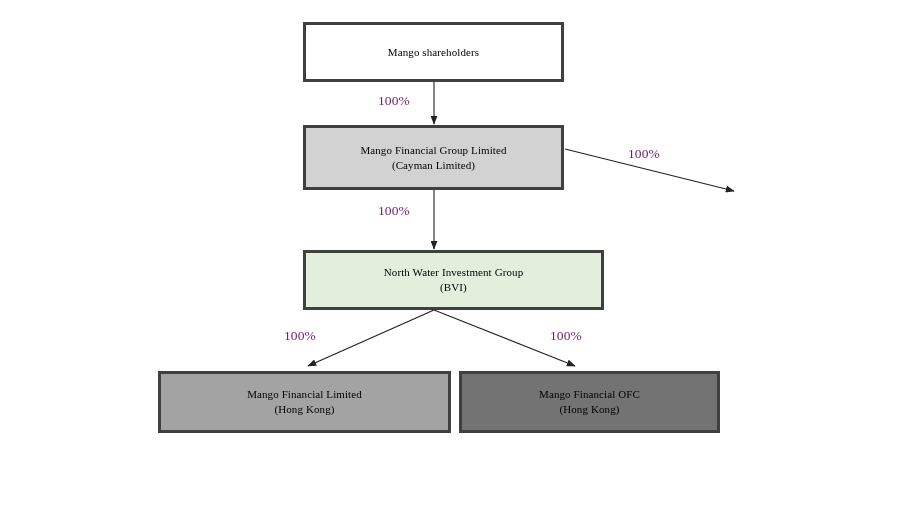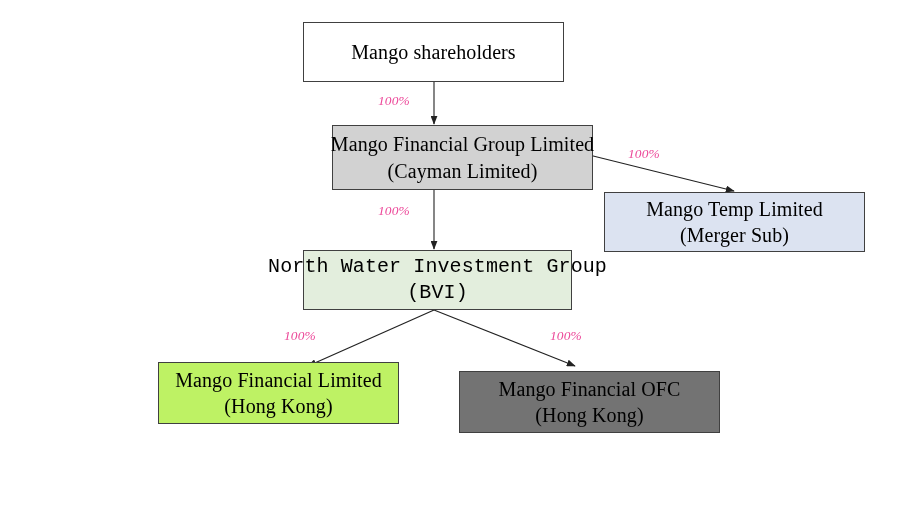--- a/index.html
+++ b/index.html
@@ -19,42 +19,41 @@
     position: absolute;
     left: 0;
     top: 0;
     width: 900px;
     height: 506px;
     pointer-events: none;
   }
   .node {
     position: absolute;
     box-sizing: border-box;
-    border: 1px solid #404040;
+    border: 3px solid #404040;
     display: flex;
     flex-direction: column;
     align-items: center;
     justify-content: center;
     text-align: center;
     color: #000000;
-    font-size: 20px;
+    font-size: 11px;
     line-height: 1.32;
     letter-spacing: 0.1px;
   }
   .node .line {
     display: block;
     white-space: nowrap;
   }
   .edge-label {
     position: absolute;
     font-size: 13.5px;
-    color: #ec4899;
+    color: #701a75;
     white-space: nowrap;
     letter-spacing: 0.1px;
-    font-style: italic;
   }
 </style>
 </head>
 <body>
 
 <div id="canvas">
 
   <svg id="edges" viewBox="0 0 900 506" width="900" height="506">
     <defs>
       <marker id="arrowhead" markerWidth="9" markerHeight="7" refX="8.2" refY="3.5" orient="auto" markerUnits="userSpaceOnUse">
@@ -70,36 +69,32 @@
 
     <line x1="434" y1="310" x2="308" y2="366" stroke="#222222" stroke-width="1.1" marker-end="url(#arrowhead)"></line>
 
     <line x1="434" y1="310" x2="575" y2="366" stroke="#222222" stroke-width="1.1" marker-end="url(#arrowhead)"></line>
   </svg>
 
   <div class="node" style="left:303px; top:22px; width:261px; height:60px; background:#ffffff;">
     <span class="line">Mango shareholders</span>
   </div>
 
-  <div class="node" style="left:303px; top:125px; width:261px; height:65px; background:#d2d2d2;margin-left:29px;">
+  <div class="node" style="left:303px; top:125px; width:261px; height:65px; background:#d2d2d2;">
     <span class="line">Mango Financial Group Limited</span>
     <span class="line">(Cayman Limited)</span>
   </div>
 
-  <div class="node" style="left:604px; top:192px; width:261px; height:60px; background:#dce3f1;">
-    <span class="line">Mango Temp Limited</span>
-    <span class="line">(Merger Sub)</span>
-  </div>
 
-  <div class="node" style="left:303px; top:250px; width:269px; height:60px; background:#e3eedd;font-family:Liberation Mono, monospace;">
+  <div class="node" style="left:303px; top:250px; width:301px; height:60px; background:#e3eedd;">
     <span class="line">North Water Investment Group</span>
     <span class="line">(BVI)</span>
   </div>
 
-  <div class="node" style="left:158px; top:362px; width:241px; height:62px; background:#bef264;">
+  <div class="node" style="left:158px; top:371px; width:293px; height:62px; background:#a3a3a3;">
     <span class="line">Mango Financial Limited</span>
     <span class="line">(Hong Kong)</span>
   </div>
 
   <div class="node" style="left:459px; top:371px; width:261px; height:62px; background:#737373;">
     <span class="line">Mango Financial OFC</span>
     <span class="line">(Hong Kong)</span>
   </div>
 
   <div class="edge-label" style="left:378px; top:93px;">100%</div>

